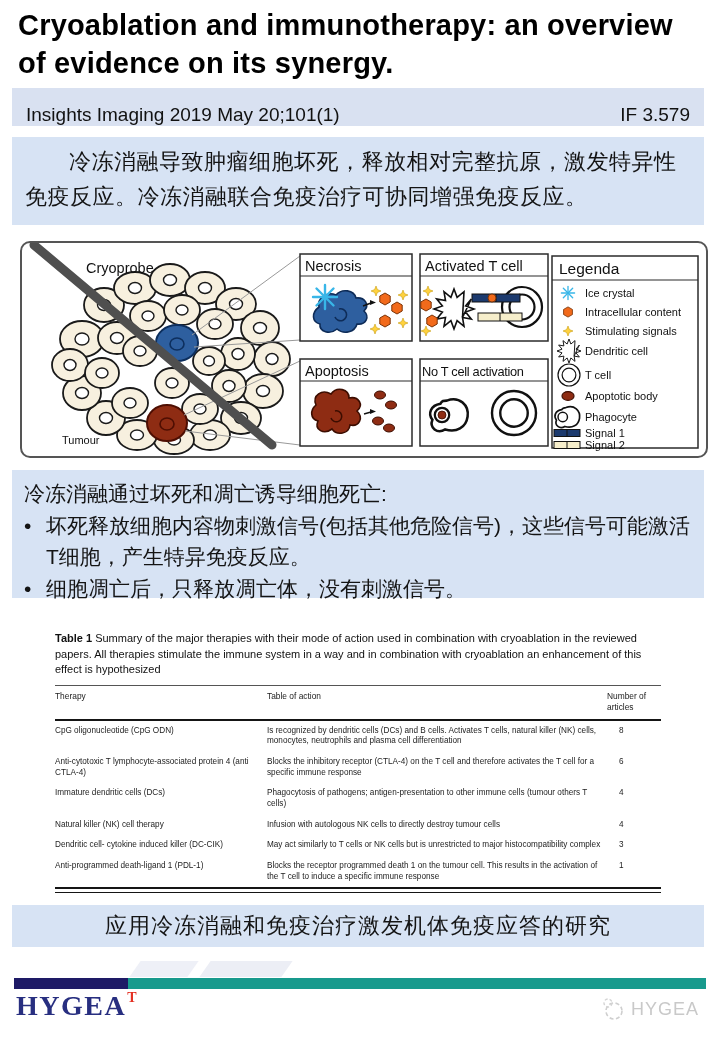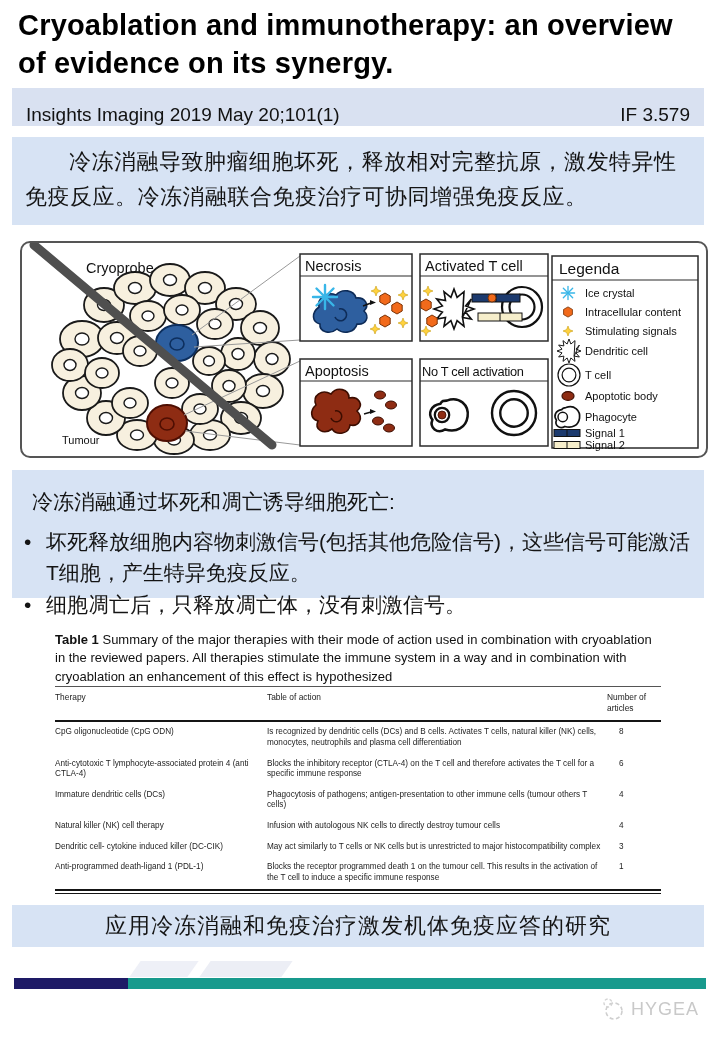--- a/index.html
+++ b/index.html
@@ -17,27 +17,27 @@
           box-sizing:border-box; padding:7px 13px; }
   .box1 p { margin:0; font-size:22px; line-height:1.6; color:#141414; text-indent:2em; letter-spacing:.5px; }
 
   .figwrap { position:absolute; left:14px; top:241px; width:688px; height:217px;
              border:2px solid #555; border-radius:10px; background:#fff; box-sizing:border-box;margin-left:6px; }
   .figwrap svg { display:block; }
   svg text { font-family:"Liberation Sans", sans-serif; }
 
   .box2 { position:absolute; left:12px; top:470px; width:692px; height:128px; background:#d7e3f4;
           box-sizing:border-box; padding:8px 12px; font-size:21px; line-height:1.5; color:#141414; }
-  .box2 .b-head { margin:8px; }
+  .box2 .b-head { margin:0; }
   .bullet-item { display:flex; }
   .bullet-glyph { width:22px; flex:0 0 22px; }
   .bullet-text { flex:1; }
 
   .tablewrap { position:absolute; left:55px; top:631px; width:606px; color:#1c1c1c; }
-  .tcaption { font-size:13px; line-height:1.42; color:#111; width:598px; }
+  .tcaption { font-size:11px; line-height:1.42; color:#111; margin-bottom:7px; width:598px; }
   table.paper { width:100%; border-collapse:collapse; font-size:8.2px; line-height:1.3; table-layout:fixed; }
   table.paper th { text-align:left; font-weight:normal; color:#222; font-size:8.4px;
                    border-top:1.2px solid #555; border-bottom:2px solid #151515;
                    padding:5px 6px 6px 0; vertical-align:top; }
   table.paper td { vertical-align:top; padding:5px 6px 5px 0; }
   table.paper .numcell { padding-left:12px; }
   .tbl-end { border-top:2px solid #151515; height:2.5px; border-bottom:1.6px solid #151515; }
 
   .bar3 { position:absolute; left:12px; top:905px; width:692px; height:42px; background:#d7e3f4;
           display:flex; align-items:center; justify-content:center;
@@ -339,20 +339,23 @@
 
   <div class="bar3">
     <span>应用冷冻消融和免疫治疗激发机体免疫应答的研究</span>
   </div>
 
   <div class="deco deco1"></div>
   <div class="deco deco2"></div>
   <div class="fnavy"></div>
   <div class="fteal"></div>
 
+  <div class="logo">
+    <span>HYGEA</span><span class="mark">T</span>
+  </div>
 
   <div class="wm">
     <svg width="26" height="26" viewBox="0 0 26 26">
       <circle cx="14" cy="15" r="8" fill="none" stroke="#cfcfcf" stroke-width="1.6" stroke-dasharray="4 2.5"></circle>
       <circle cx="8" cy="7" r="4" fill="none" stroke="#d4d4d4" stroke-width="1.4" stroke-dasharray="3 2"></circle>
     </svg>
     <span class="wmtext">HYGEA</span>
   </div>
 
 </div>

